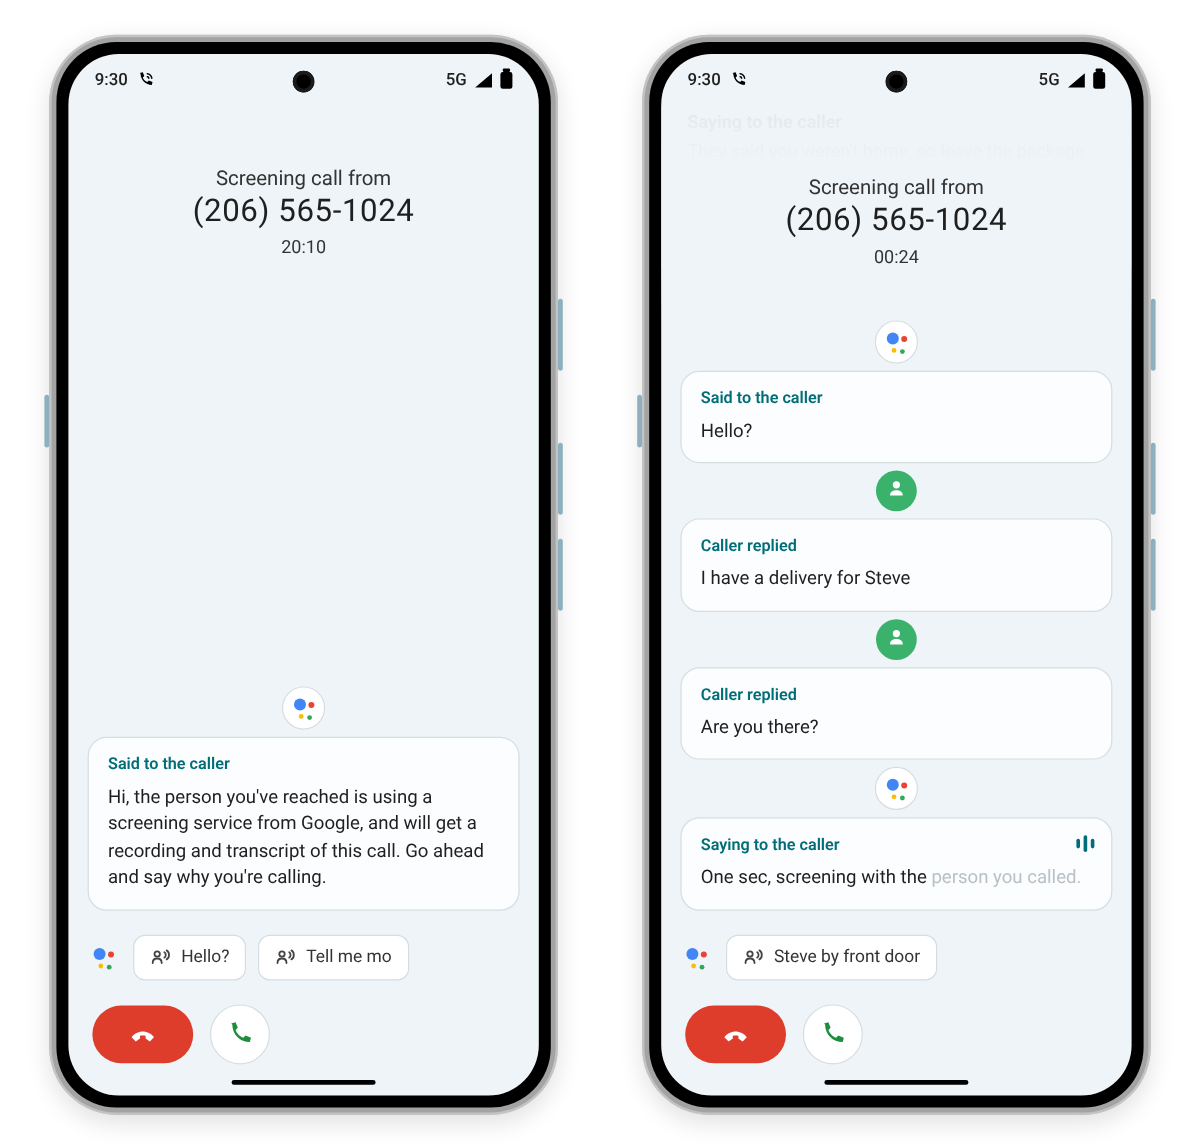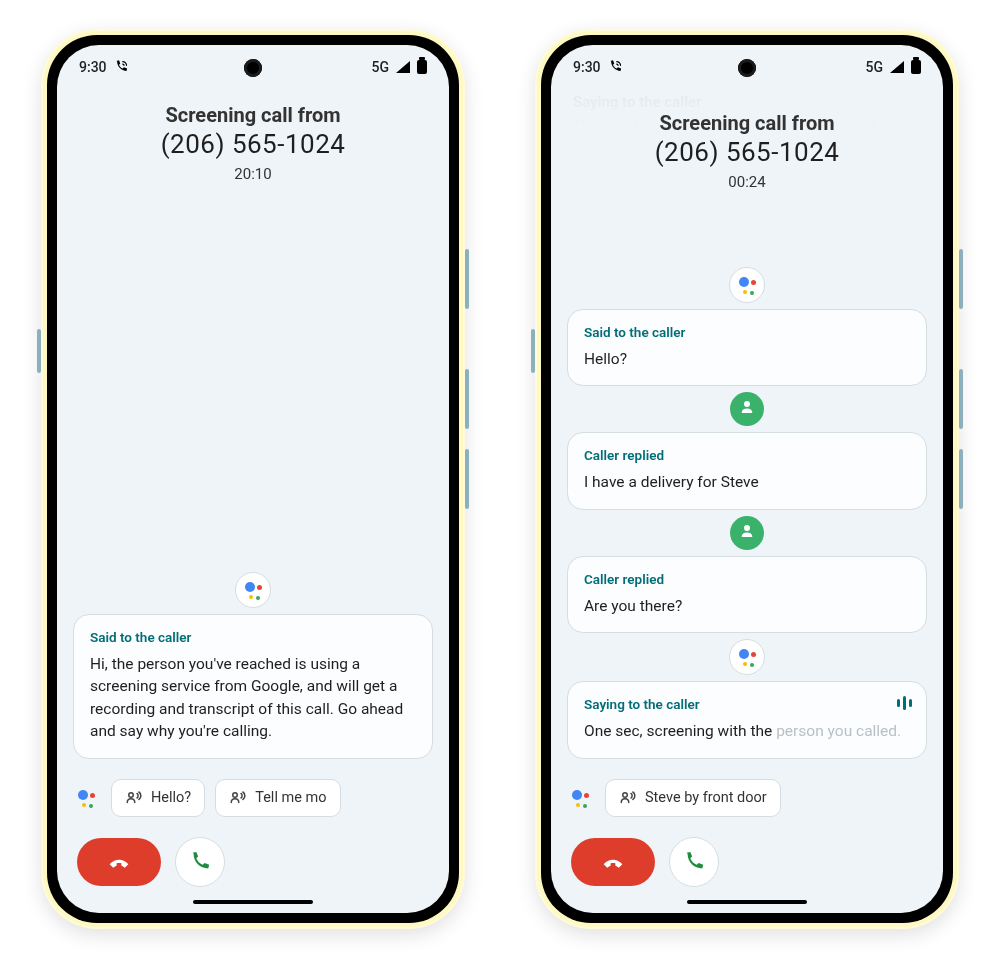--- a/index.html
+++ b/index.html
@@ -25,21 +25,21 @@
   }
   .stage{
     width:1000px;height:957px;
     display:flex;gap:70px;
     align-items:center;justify-content:center;
     position:relative;
   }
   .phone{
     width:424px;height:900px;
     border-radius:56px;
-    background:#fef9c3;
+    background:#a3a3a3;
     padding:6px;
     box-sizing:border-box;
     position:relative;
     box-shadow:0 6px 20px rgba(0,0,0,.12), inset 0 0 0 2px rgba(255,255,255,.35);
   }
   .phone::after{ 
     content:"";position:absolute;right:-4px;top:220px;width:4px;height:60px;background:#8db0bf;border-radius:2px;
     box-shadow:0 120px 0 #8db0bf, 0 200px 0 #8db0bf;
   }
   .phone::before{
@@ -72,21 +72,21 @@
     padding:0 22px;font-size:14px;font-weight:500;
   }
   .status .left,.status .right{display:flex;align-items:center;gap:7px;}
   .sig{width:0;height:0;border-style:solid;border-width:0 0 12px 14px;border-color:transparent transparent #000 transparent;}
   .batt{width:10px;height:14px;background:#000;border-radius:2px;position:relative;}
   .batt::before{content:"";position:absolute;top:-3px;left:2px;width:6px;height:3px;background:#000;border-radius:1px;}
   .dial-ico{width:15px;height:15px;display:block;}
 
   
   .header{text-align:center;padding:14px 20px 0;}
-  .h-sub{font-size:20px;color:#333;margin-bottom:2px;font-weight:700;}
+  .h-sub{font-size:17px;color:#333;margin-bottom:2px;font-weight:400;margin-top:36px;}
   .h-number{font-size:26px;letter-spacing:.5px;margin-bottom:6px;font-weight:400;}
   .h-timer{font-size:15px;color:#333;}
 
   
   .feed{flex:1;overflow:hidden;position:relative;padding:0 16px;display:flex;flex-direction:column;justify-content:flex-end;}
   .feed-inner{display:flex;flex-direction:column;gap:10px;padding-bottom:8px;}
   .card{
     background:var(--panel);
     border:1px solid var(--card-border);
     border-radius:16px;

